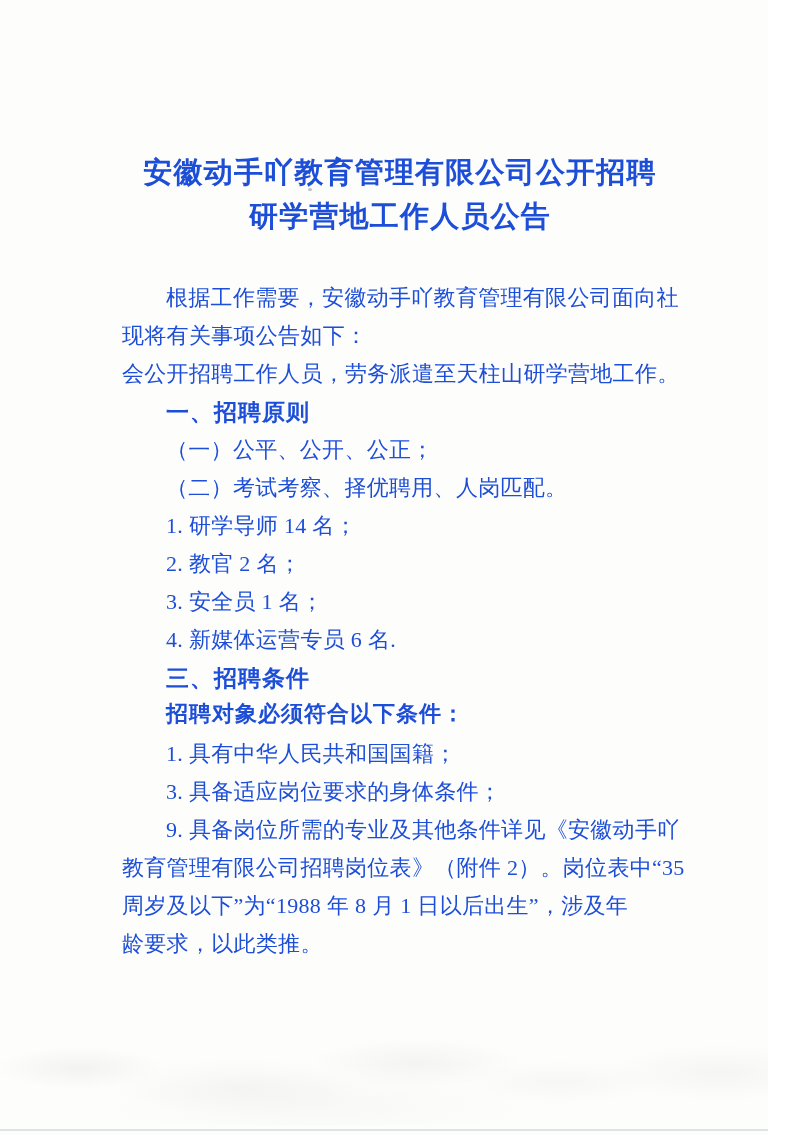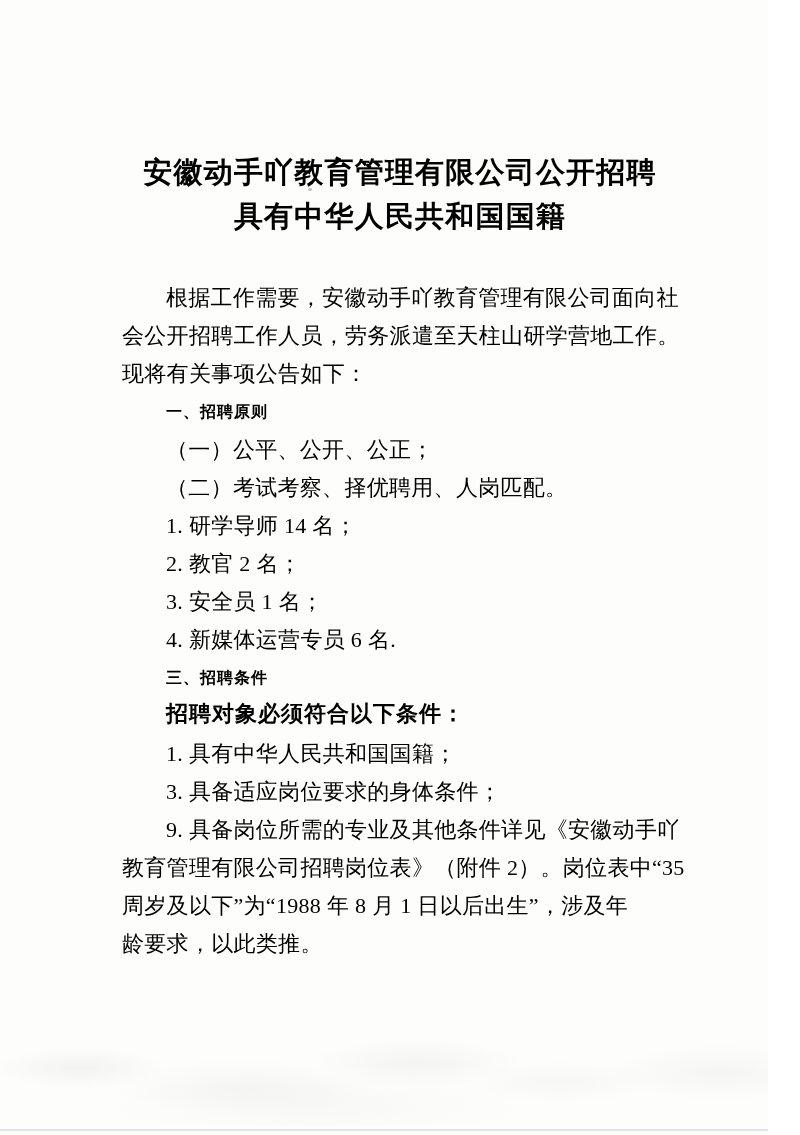--- a/index.html
+++ b/index.html
@@ -7,21 +7,21 @@
     padding: 0;
     background: #ffffff;
   }
   .page {
     position: relative;
     width: 768px;
     height: 1135px;
     background: #fdfdfc;
     overflow: hidden;
     font-family: "Liberation Serif", serif;
-    color: #000000;
+    color: #1d4ed8;
   }
   
   .scan-band {
     position: absolute;
     left: 0;
     top: 1030px;
     width: 800px;
     height: 95px;
     background:
       radial-gradient(ellipse 120px 30px at 10% 40%, rgba(150,150,148,0.10), rgba(150,150,148,0) 70%),
@@ -72,47 +72,47 @@
     height: 38px;
     white-space: nowrap;
     letter-spacing: 0.3px;
   }
   .indent {
     text-indent: 44px;
   }
   .heading {
     font-family: "Liberation Sans", sans-serif;
     font-weight: bold;
-    font-size: 16px;
+    font-size: 23px;
     letter-spacing: 1px;
   }
   .lead-bold {
     font-weight: bold;
     letter-spacing: 1px;
     font-family: Liberation Mono, monospace;
   }
 </style>
 </head>
 <body>
 
 <div class="page">
 
   <div class="scan-band"></div>
   <div class="scan-edge-line"></div>
   <div class="scan-speck"></div>
 
   <div class="content">
 
     <div class="title">安徽动手吖教育管理有限公司公开招聘</div>
-    <div class="title">具有中华人民共和国国籍</div>
+    <div class="title">研学营地工作人员公告</div>
 
     <div class="body-block">
       <div class="line indent">根据工作需要，安徽动手吖教育管理有限公司面向社</div>
+      <div class="line">现将有关事项公告如下：</div>
       <div class="line">会公开招聘工作人员，劳务派遣至天柱山研学营地工作。</div>
-      <div class="line">现将有关事项公告如下：</div>
 
       <div class="line indent heading">一、招聘原则</div>
       <div class="line indent">（一）公平、公开、公正；</div>
       <div class="line indent">（二）考试考察、择优聘用、人岗匹配。</div>
 
       <div class="line indent">1. 研学导师 14 名；</div>
       <div class="line indent">2. 教官 2 名；</div>
       <div class="line indent">3. 安全员 1 名；</div>
       <div class="line indent">4. 新媒体运营专员 6 名.</div>
 

